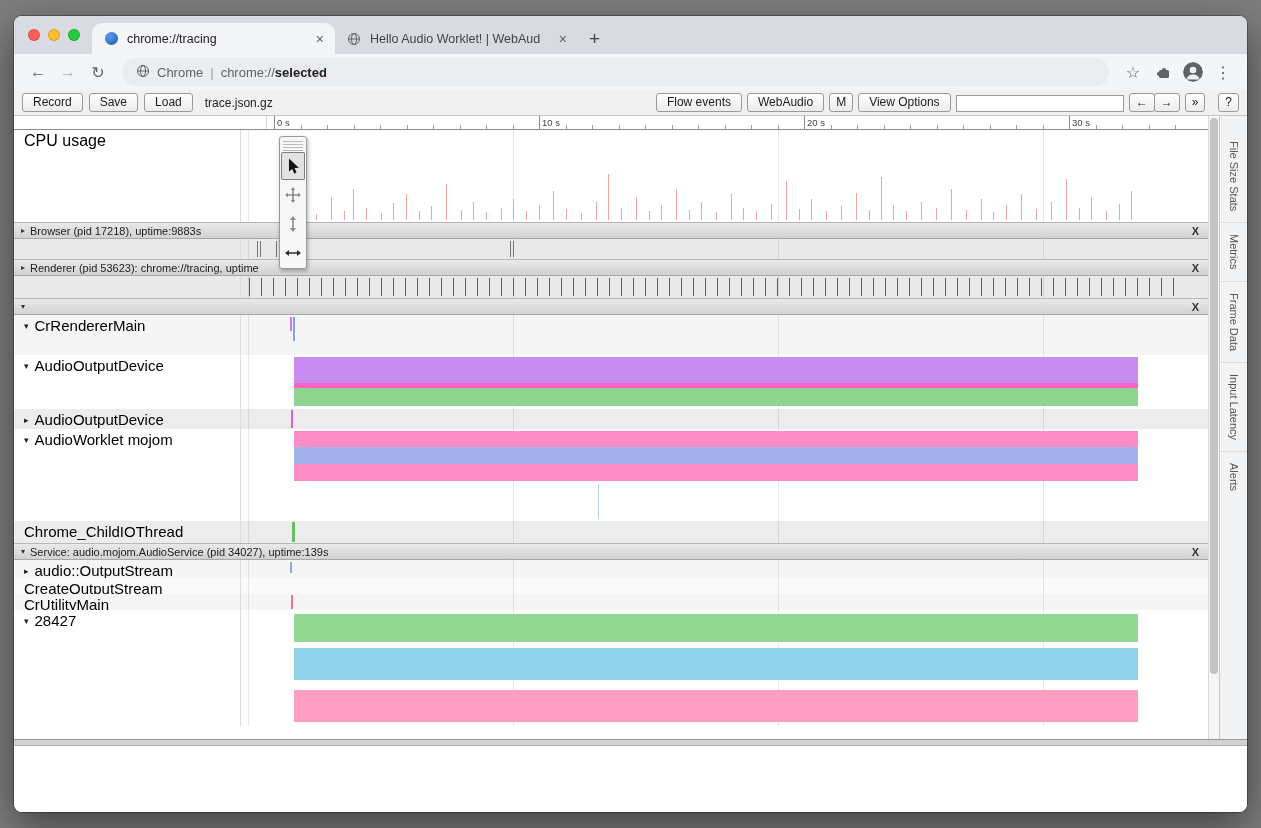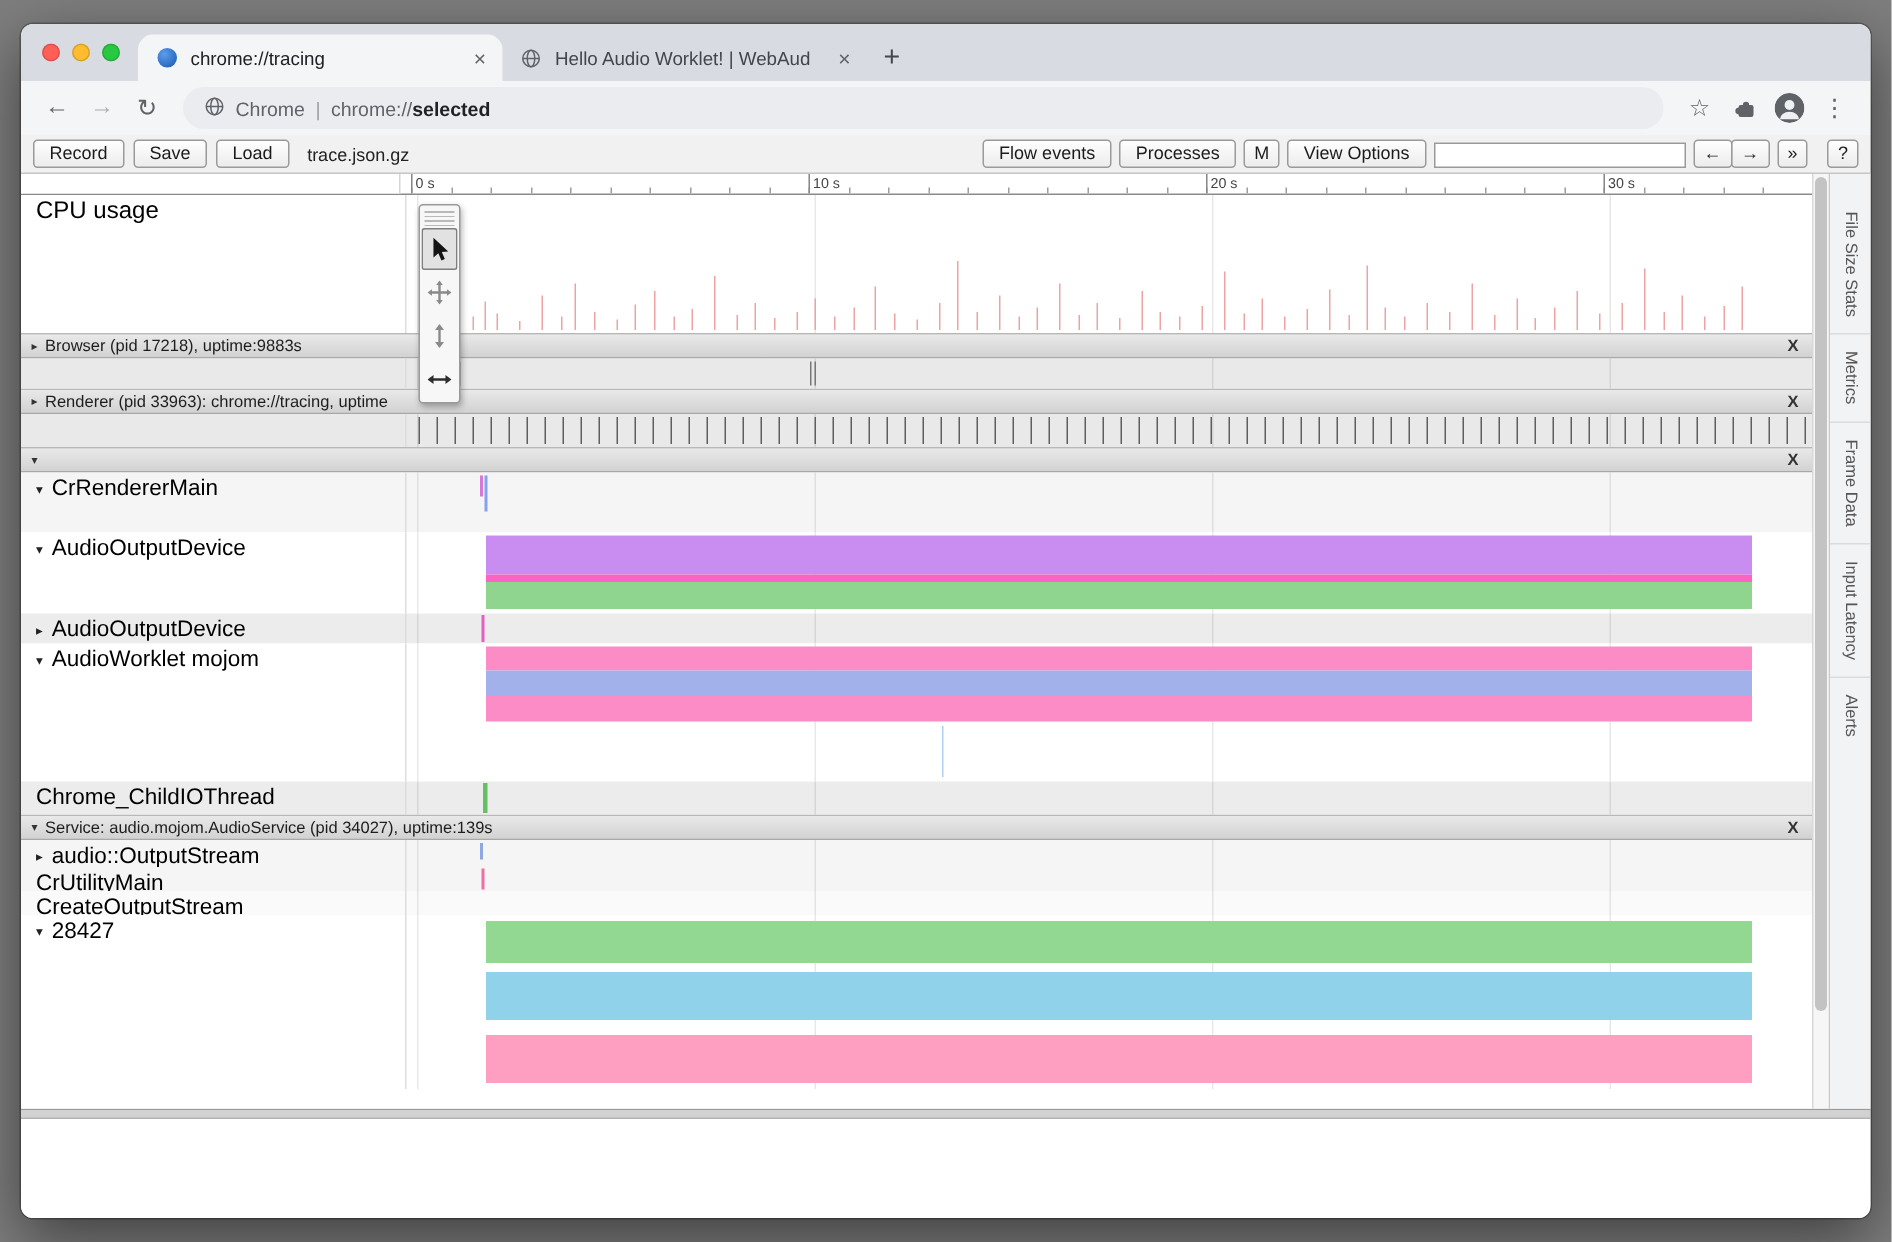--- a/index.html
+++ b/index.html
@@ -58,21 +58,21 @@
   }
   .ruler-row { height:14px; display:flex; flex:none; border-bottom:1px solid #8a8a8a; background:#fff; }
   .ruler-label-cell { width:253px; flex:none; border-right:1px solid #d6d6d6; background:#fff; }
   .ruler-track { flex:1; position:relative; overflow:hidden; }
   .ruler-lab { position:absolute; top:1px; font-size:9.5px; color:#444; }
   .proc-header { height:17px; flex:none; background:linear-gradient(#e9e9e9,#d2d2d2); border-top:1px solid #b8b8b8; border-bottom:1px solid #a8a8a8; display:flex; align-items:center; font-size:11px; color:#1d1d1d; padding-left:7px; }
   .hdr-arrow { font-size:8px; margin-right:5px; color:#333; }
   .hdr-title { white-space:nowrap; overflow:hidden; }
   .hdr-close { margin-left:auto; margin-right:9px; font-size:11px; color:#333; font-weight:bold; }
   .thread-row { display:flex; flex:none; position:relative; }
-  .label-cell { width:257px; flex:none; padding:2px 4px 0 10px; display:flex; align-items:flex-start; gap:6px; border-right:1px solid #ddd; overflow:hidden; }
+  .label-cell { width:227px; flex:none; padding:2px 4px 0 10px; display:flex; align-items:flex-start; gap:6px; border-right:1px solid #ddd; overflow:hidden; }
   .lbl-arrow { font-size:9px; margin-top:4px; color:#222; flex:none; }
   .lbl { font-size:15px; color:#000; white-space:nowrap; line-height:1.15; }
   .lbl-big { font-size:16px; }
   .track { flex:1; position:relative; overflow:hidden; }
   .t-item { position:absolute; }
   
   .tool-palette { position:absolute; left:265px; top:20px; width:28px; background:#f7f7f7; border:1px solid #9a9a9a; border-radius:3px; box-shadow:1px 2px 4px rgba(0,0,0,.3); z-index:30; }
   .palette-grip { height:12px; margin:2px 3px 1px 3px; background:repeating-linear-gradient(to bottom, transparent 0 2px, #b9b9b9 2px 3px); }
   .palette-btn { width:24px; height:28px; margin:1px; display:flex; align-items:center; justify-content:center; border-radius:2px; }
   .palette-btn.selected { background:#e2e2e2; box-shadow:inset 0 0 0 1px #7f7f7f; }
@@ -154,21 +154,21 @@
     <span class="nav-icon">⋮</span>
   </div>
 
   <div class="trace-toolbar">
     <button class="tbtn">Record</button>
     <button class="tbtn">Save</button>
     <button class="tbtn">Load</button>
     <span class="filename">trace.json.gz</span>
     <div class="toolbar-right">
       <button class="tbtn">Flow events</button>
-      <button class="tbtn">Processes</button>
+      <button class="tbtn">WebAudio</button>
       <button class="tbtn sm">M</button>
       <button class="tbtn">View Options</button>
       <input class="search-input" value="" style="">
       <span class="btn-group">
         <button class="tbtn">←</button>
         <button class="tbtn">→</button>
       </span>
       <button class="tbtn sm">»</button>
       <button class="tbtn sm help-btn">?</button>
     </div>
@@ -306,21 +306,21 @@
             <div class="track gridlines">
               <div class="t-item" style="left: 16px; top: 2px; width: 1px; height: 16px; background: rgb(119, 119, 119);"></div>
               <div class="t-item" style="left: 19px; top: 2px; width: 1px; height: 16px; background: rgb(119, 119, 119);"></div>
               <div class="t-item" style="left: 35px; top: 2px; width: 1px; height: 16px; background: rgb(119, 119, 119);"></div>
               <div class="t-item" style="left: 269px; top: 2px; width: 1px; height: 16px; background: rgb(119, 119, 119);"></div>
               <div class="t-item" style="left: 272px; top: 2px; width: 1px; height: 16px; background: rgb(119, 119, 119);"></div>
             </div>
           </div>
           <div class="proc-header">
             <span class="hdr-arrow">▸</span>
-            <span class="hdr-title">Renderer (pid 33963): chrome://tracing, uptime</span>
+            <span class="hdr-title">Renderer (pid 53623): chrome://tracing, uptime</span>
             <span class="hdr-close">X</span>
           </div>
           <div class="thread-row" style="height: 22px; background: rgb(233, 233, 233);">
             <div class="label-cell"></div>
             <div class="track gridlines">
               <div class="t-item" style="left: 8px; top: 2px; width: 1px; height: 18px; background: rgb(95, 95, 95);"></div>
               <div class="t-item" style="left: 20px; top: 2px; width: 1px; height: 18px; background: rgb(95, 95, 95);"></div>
               <div class="t-item" style="left: 32px; top: 2px; width: 1px; height: 18px; background: rgb(95, 95, 95);"></div>
               <div class="t-item" style="left: 44px; top: 2px; width: 1px; height: 18px; background: rgb(95, 95, 95);"></div>
               <div class="t-item" style="left: 56px; top: 2px; width: 1px; height: 18px; background: rgb(95, 95, 95);"></div>
@@ -460,33 +460,33 @@
           </div>
           <div class="thread-row" style="height: 18px; background: rgb(245, 245, 245);">
             <div class="label-cell">
               <span class="lbl-arrow">▸</span>
               <span class="lbl">audio::OutputStream</span>
             </div>
             <div class="track gridlines">
               <div class="t-item" style="left: 49px; top: 2px; width: 2px; height: 11px; background: rgb(143, 168, 224);"></div>
             </div>
           </div>
+          <div class="thread-row" style="height: 16px; background: rgb(250, 250, 250);">
+            <div class="label-cell">
+              <span class="lbl">CreateOutputStream</span>
+            </div>
+            <div class="track gridlines"></div>
+          </div>
           <div class="thread-row" style="height: 16px; background: rgb(245, 245, 245);">
             <div class="label-cell">
               <span class="lbl">CrUtilityMain</span>
             </div>
             <div class="track gridlines">
               <div class="t-item" style="left: 50px; top: 1px; width: 2px; height: 14px; background: rgb(240, 110, 166);"></div>
             </div>
-          </div>
-          <div class="thread-row" style="height: 16px; background: rgb(250, 250, 250);">
-            <div class="label-cell">
-              <span class="lbl">CreateOutputStream</span>
-            </div>
-            <div class="track gridlines"></div>
           </div>
           <div class="thread-row" style="height: 116px; background: rgb(255, 255, 255);">
             <div class="label-cell">
               <span class="lbl-arrow">▾</span>
               <span class="lbl">28427</span>
             </div>
             <div class="track gridlines">
               <div class="t-item" style="left: 53px; top: 4px; width: 844px; height: 28px; background: rgb(146, 216, 146);"></div>
               <div class="t-item" style="left: 53px; top: 38px; width: 844px; height: 32px; background: rgb(143, 210, 234);"></div>
               <div class="t-item" style="left: 53px; top: 80px; width: 844px; height: 32px; background: rgb(254, 159, 193);"></div>

